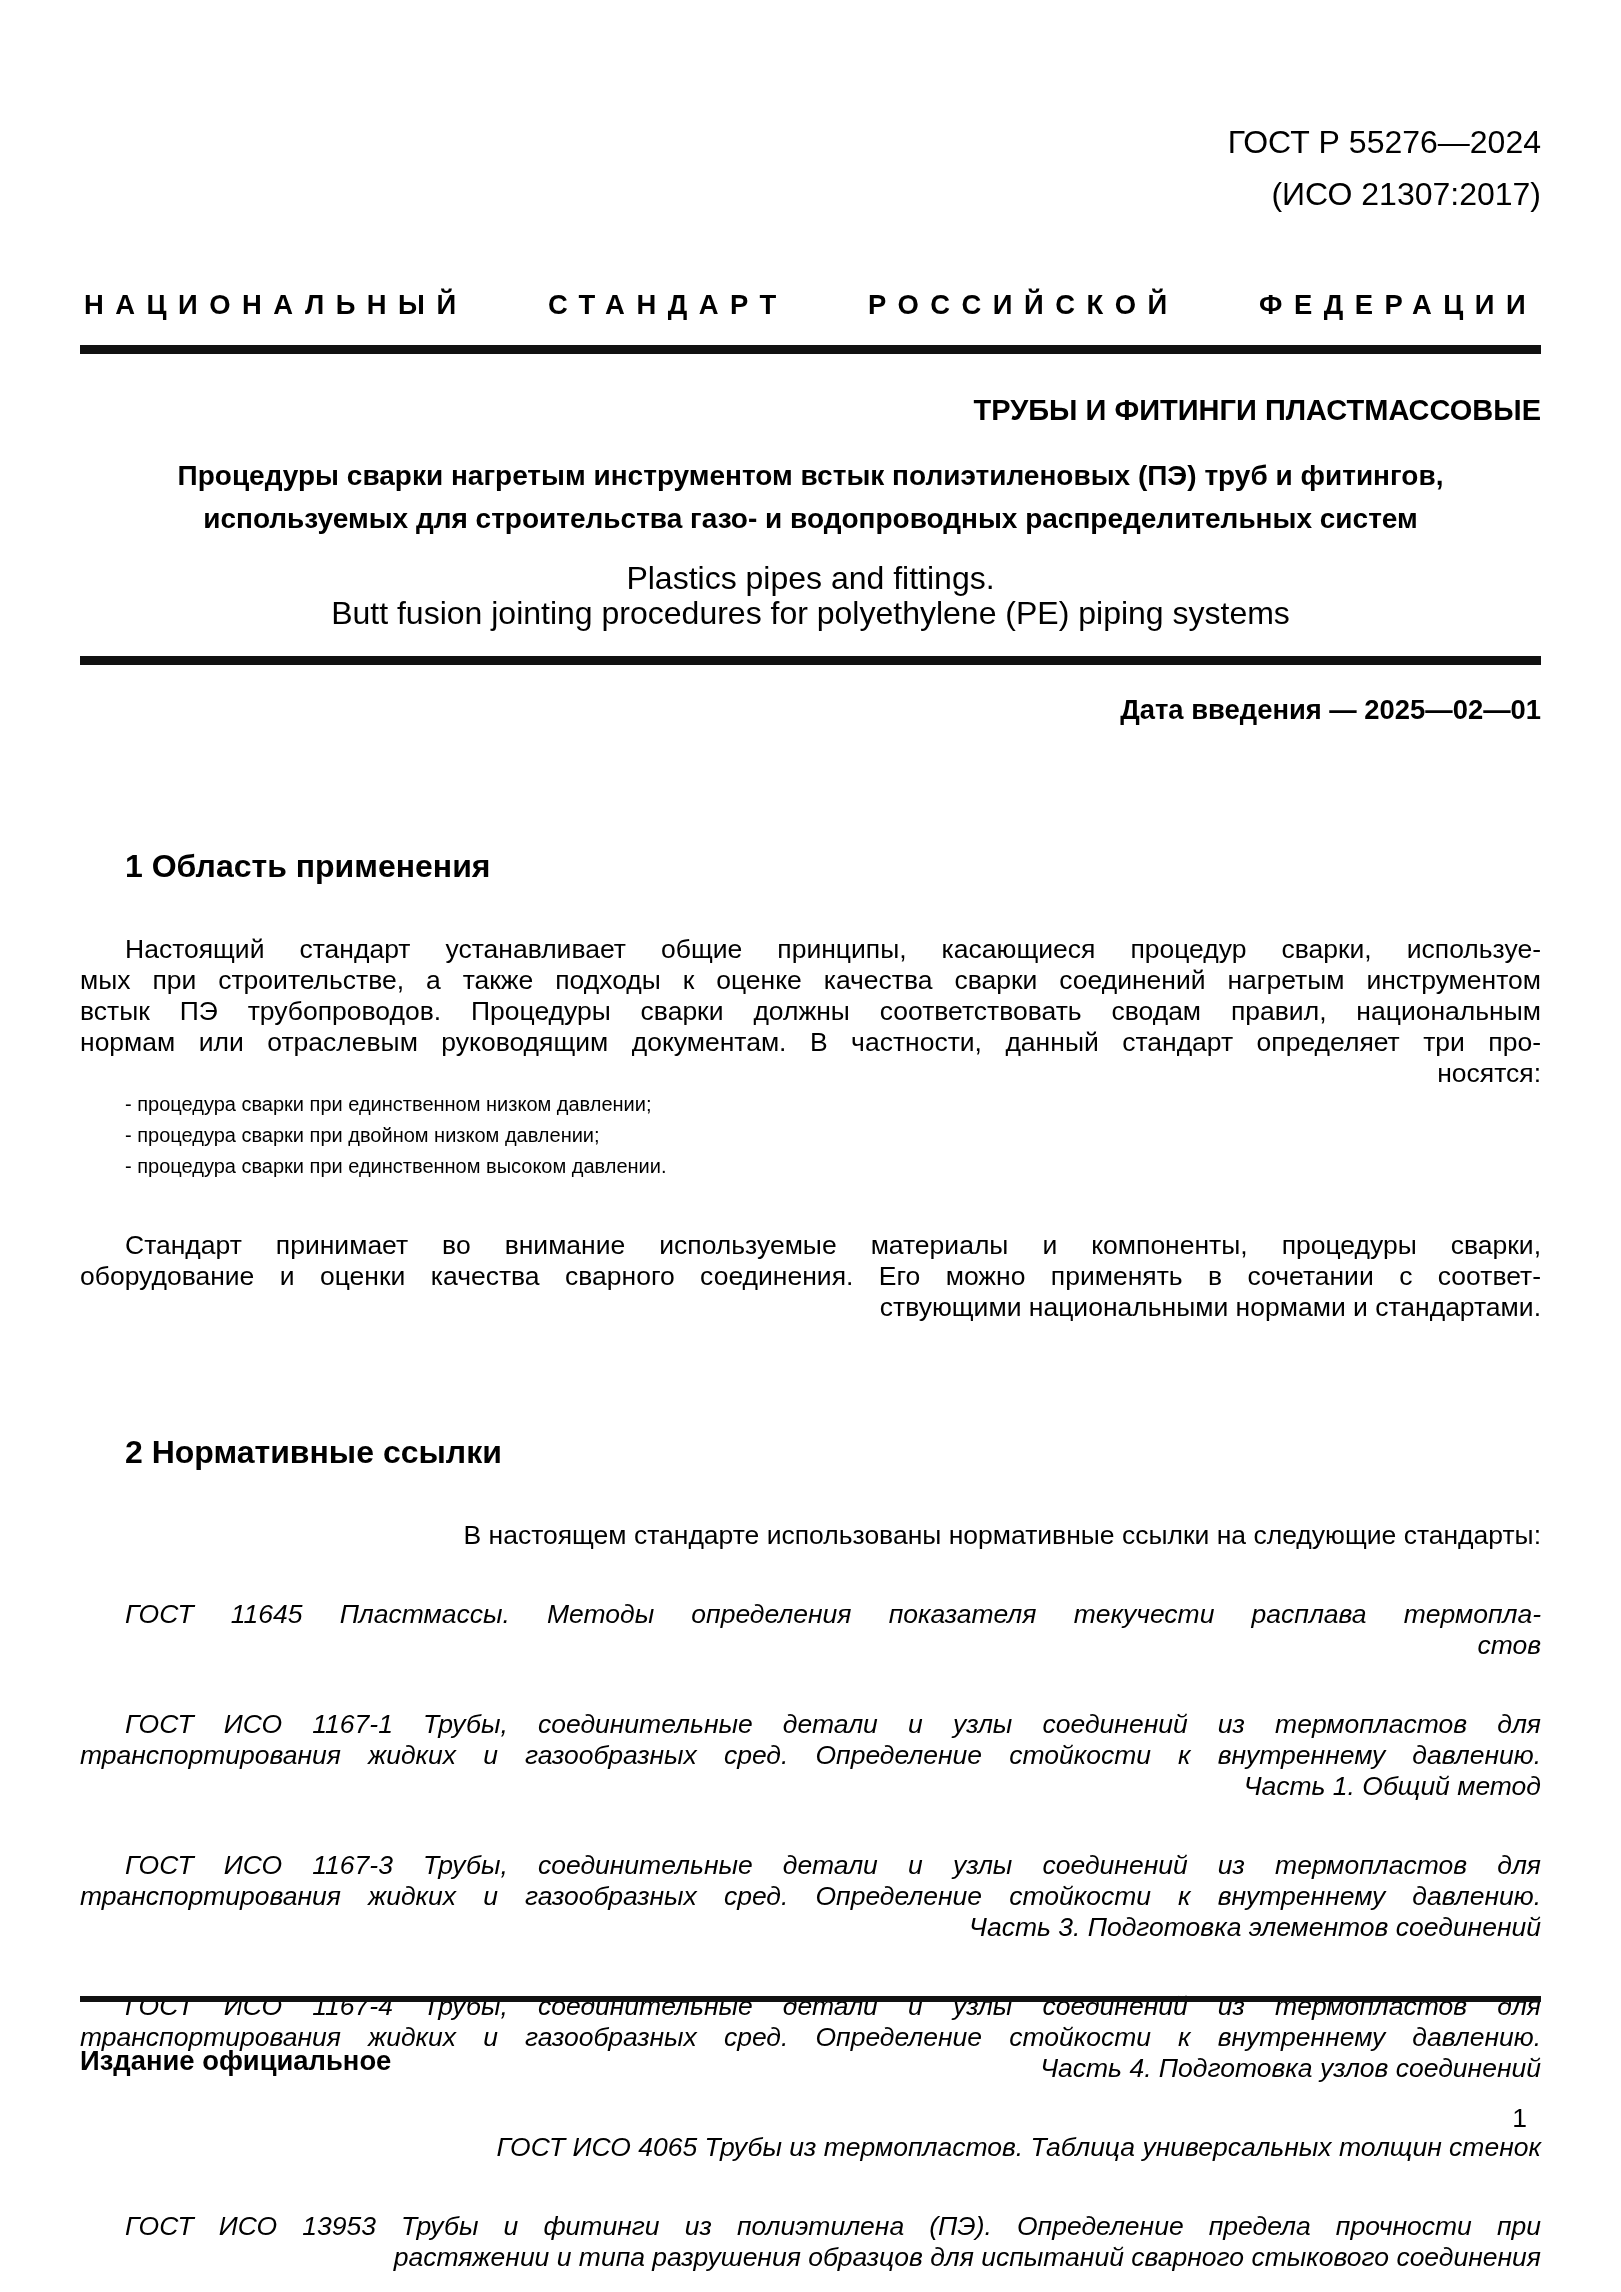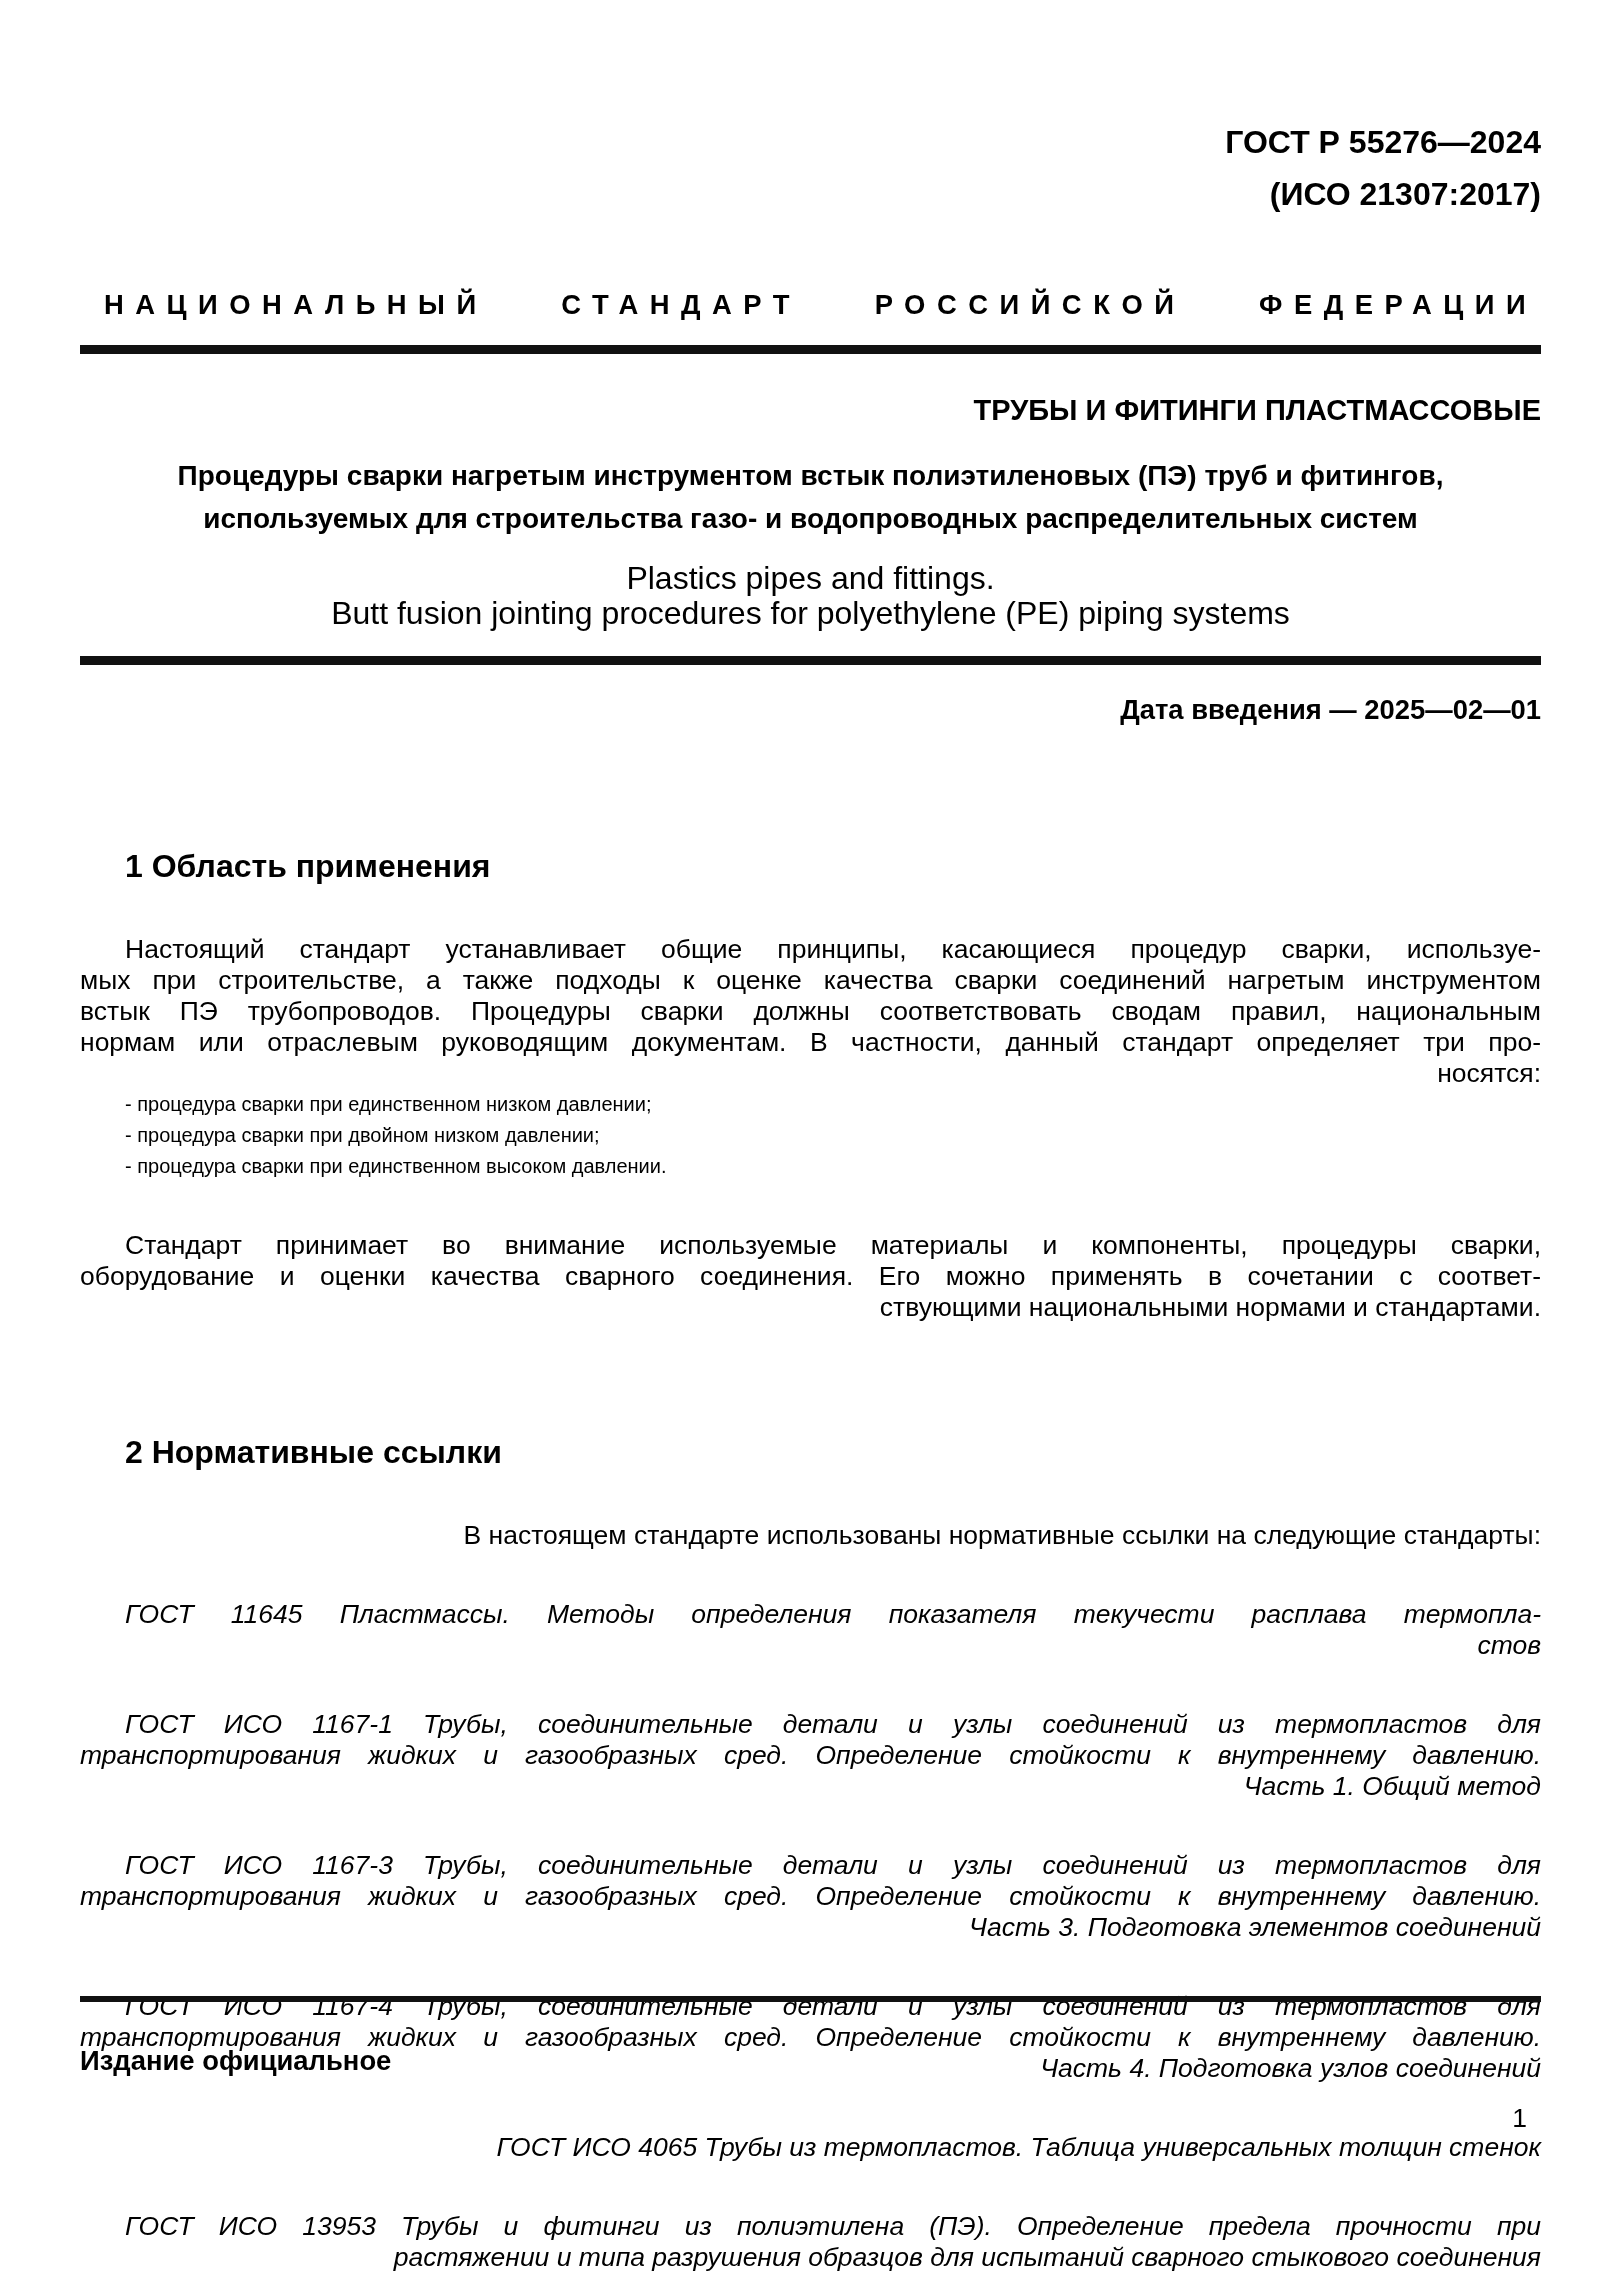--- a/index.html
+++ b/index.html
@@ -10,34 +10,33 @@
     margin: 0 auto;
     background: #ffffff;
     color: #000000;
     font-family: "Liberation Sans", "DejaVu Sans", sans-serif;
     box-sizing: border-box;
     padding: 116px 80px 0 80px;
     overflow: hidden;
   }
   .doc-code {
     text-align: right;
-    font-weight: bold;
+    font-weight: normal;
     font-size: 32px;
     line-height: 52px;
   }
   .std-type {
     margin-top: 69px;
     font-weight: bold;
     font-size: 27.4px;
     letter-spacing: 0.42em;
     white-space: nowrap;
     text-align: justify;
     text-align-last: justify;
     padding: 0 3.9px;
-    margin-left: 20px;
   }
   .rule { background: #111111; width: 100%; }
   .rule-top { margin-top: 23.5px; height: 9.8px; }
   .rule-mid { margin-top: 25.5px; height: 8.8px; }
   .title-main {
     margin-top: 37px;
     text-align: right;
     font-weight: bold;
     font-size: 29px;
     line-height: 39px;

